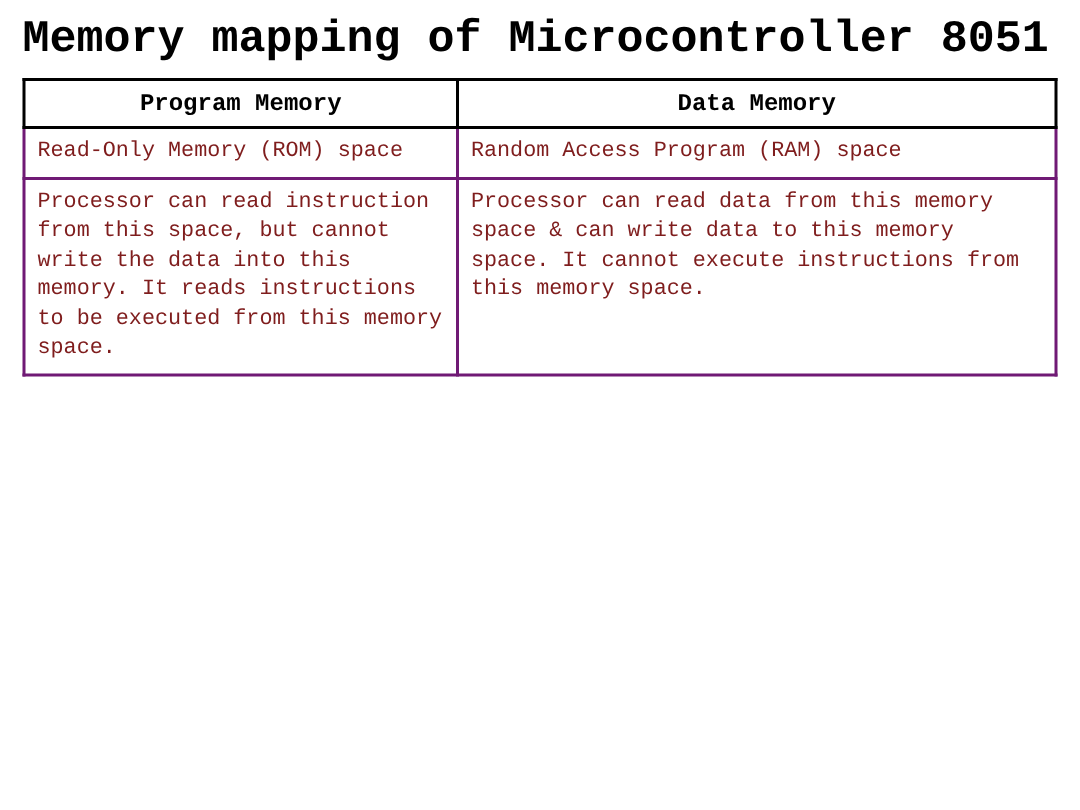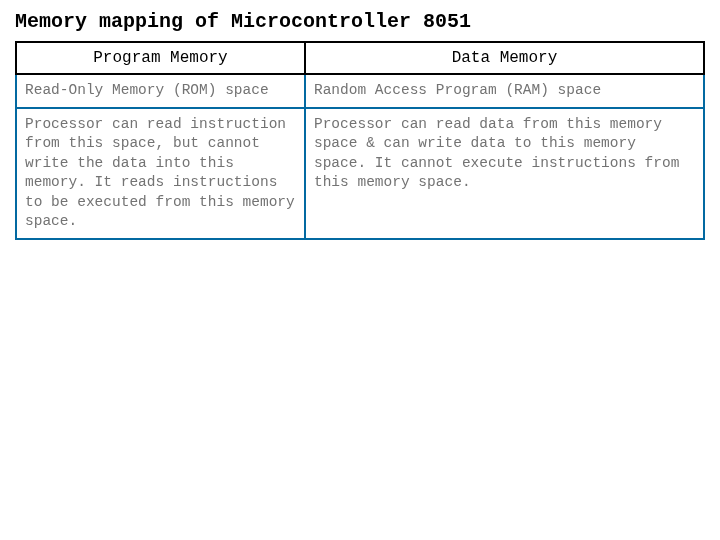--- a/index.html
+++ b/index.html
@@ -10,51 +10,51 @@
 
     body {
       background: #ffffff;
       font-family: 'Courier New', Courier, monospace;
       width: 720px;
       min-height: 540px;
       padding: 10px 15px 10px 15px;
     }
 
     .page-title {
-      font-size: 20px;
+      font-size: 30px;
       font-weight: bold;
       font-family: 'Courier New', Courier, monospace;
       margin-bottom: 8px;
       color: #000000;
     }
 
     .table-container {
       width: 100%;
       border-collapse: collapse;
       border: 2px solid #000000;
     }
 
     .table-container th {
       border: 2px solid #000000;
       padding: 6px 8px;
       text-align: center;
       font-size: 16px;
-      font-weight: normal;
+      font-weight: bold;
       background: #ffffff;
       font-family: 'Courier New', Courier, monospace;
     }
 
     .table-container td {
-      border: 2px solid #0369a1;
+      border: 2px solid #701a75;
       padding: 6px 8px;
       vertical-align: top;
       font-size: 14.5px;
       font-family: 'Courier New', Courier, monospace;
       line-height: 1.35;
-      color: #737373;
+      color: #7f1d1d;
     }
 
     .col-program {
       width: 42%;
     }
 
     .col-data {
       width: 58%;
     }
   </style>

